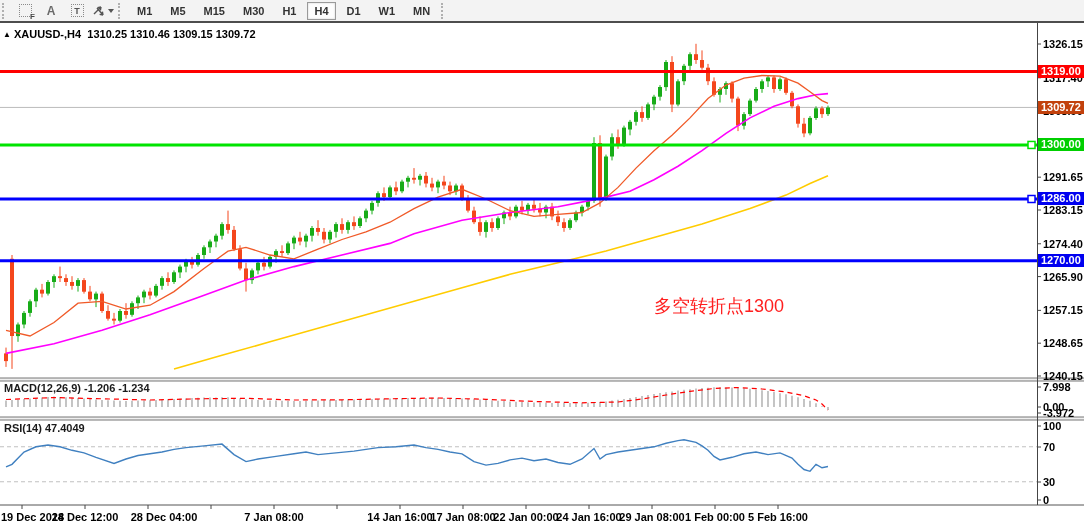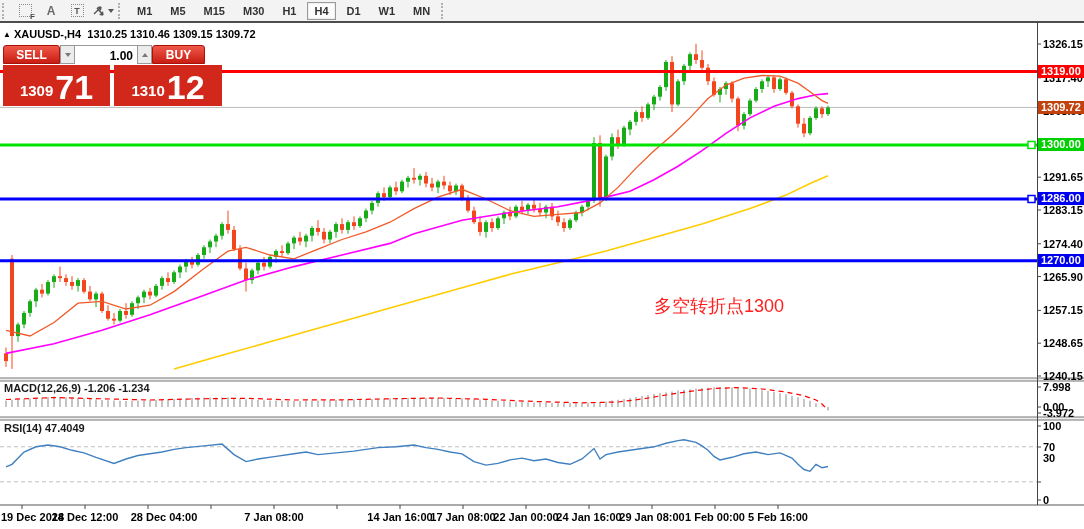--- a/index.html
+++ b/index.html
@@ -575,45 +575,20 @@
         <div class="tf active">H4</div>
         <div class="tf">D1</div>
         <div class="tf">W1</div>
         <div class="tf">MN</div>
       </div>
     <div class="grip"></div>
   </div>
 
   <div class="chart-title"><span class="tri">▲</span><span>XAUUSD-,H4</span>&nbsp;&nbsp;<span>1310.25 1310.46 1309.15 1309.72</span></div>
 
-  <div class="trade-panel">
-    <div class="tp-row1">
-      <div class="tp-btn tp-sell">SELL</div>
-      <div class="spin">
-          <div class="arr-dn"></div>
-        </div>
-      <div class="vol-box">
-        <input value="1.00" style="">
-      </div>
-      <div class="spin">
-          <div class="arr-up"></div>
-        </div>
-      <div class="tp-btn tp-buy">BUY</div>
-    </div>
-    <div class="tp-row2">
-      <div class="price-box pb-sell">
-        <span class="p-main">1309</span>
-        <span class="p-pips">71</span>
-      </div>
-      <div class="price-box pb-buy">
-        <span class="p-main">1310</span>
-        <span class="p-pips">12</span>
-      </div>
-    </div>
-  </div>
 
   <div id="macd-label" class="ind-label">MACD(12,26,9) -1.206 -1.234</div>
   <div id="rsi-label" class="ind-label">RSI(14) 47.4049</div>
   <div class="annotation" style="color: rgb(255, 31, 31);">多空转折点1300</div>
 
   <div id="gen-labels">
       <div class="ptick" style="top: 38px;">1326.15</div>
       <div class="ptick" style="top: 71.7791px;">1317.40</div>
       <div class="ptick" style="top: 104.593px;">1308.90</div>
       <div class="ptick" style="top: 138.372px;">1300.15</div>
@@ -627,21 +602,21 @@
       <div class="badge" style="top: 65.1023px; background: rgb(255, 0, 0);">1319.00</div>
       <div class="badge" style="top: 100.927px; background: #c2410c;">1309.72</div>
       <div class="badge" style="top: 138.451px; background: rgb(0, 207, 0);">1300.00</div>
       <div class="badge" style="top: 192.498px; background: rgb(0, 0, 240);">1286.00</div>
       <div class="badge" style="top: 254.265px; background: rgb(0, 0, 240);">1270.00</div>
       <div class="itick" style="top: 381px;">7.998</div>
       <div class="itick" style="top: 401px;">0.00</div>
       <div class="itick" style="top: 407px;">-3.972</div>
       <div class="itick" style="top: 420px;">100</div>
       <div class="itick" style="top: 441px;">70</div>
-      <div class="itick" style="top: 452px;">30</div>
+      <div class="itick" style="top: 476px;">30</div>
       <div class="itick" style="top: 494px;">0</div>
       <div class="tlabel first" style="left: 1px;">19 Dec 2018</div>
       <div class="tlabel" style="left: 85px;">24 Dec 12:00</div>
       <div class="tlabel" style="left: 164px;">28 Dec 04:00</div>
       <div class="tlabel" style="left: 211px; margin-top: 16px;">2 Jan 16:00</div>
       <div class="tlabel" style="left: 274px;">7 Jan 08:00</div>
       <div class="tlabel" style="left: 337px; margin-top: 42px;">10 Jan 00:00</div>
       <div class="tlabel" style="left: 400px;">14 Jan 16:00</div>
       <div class="tlabel" style="left: 463px;">17 Jan 08:00</div>
       <div class="tlabel" style="left: 526px;">22 Jan 00:00</div>

